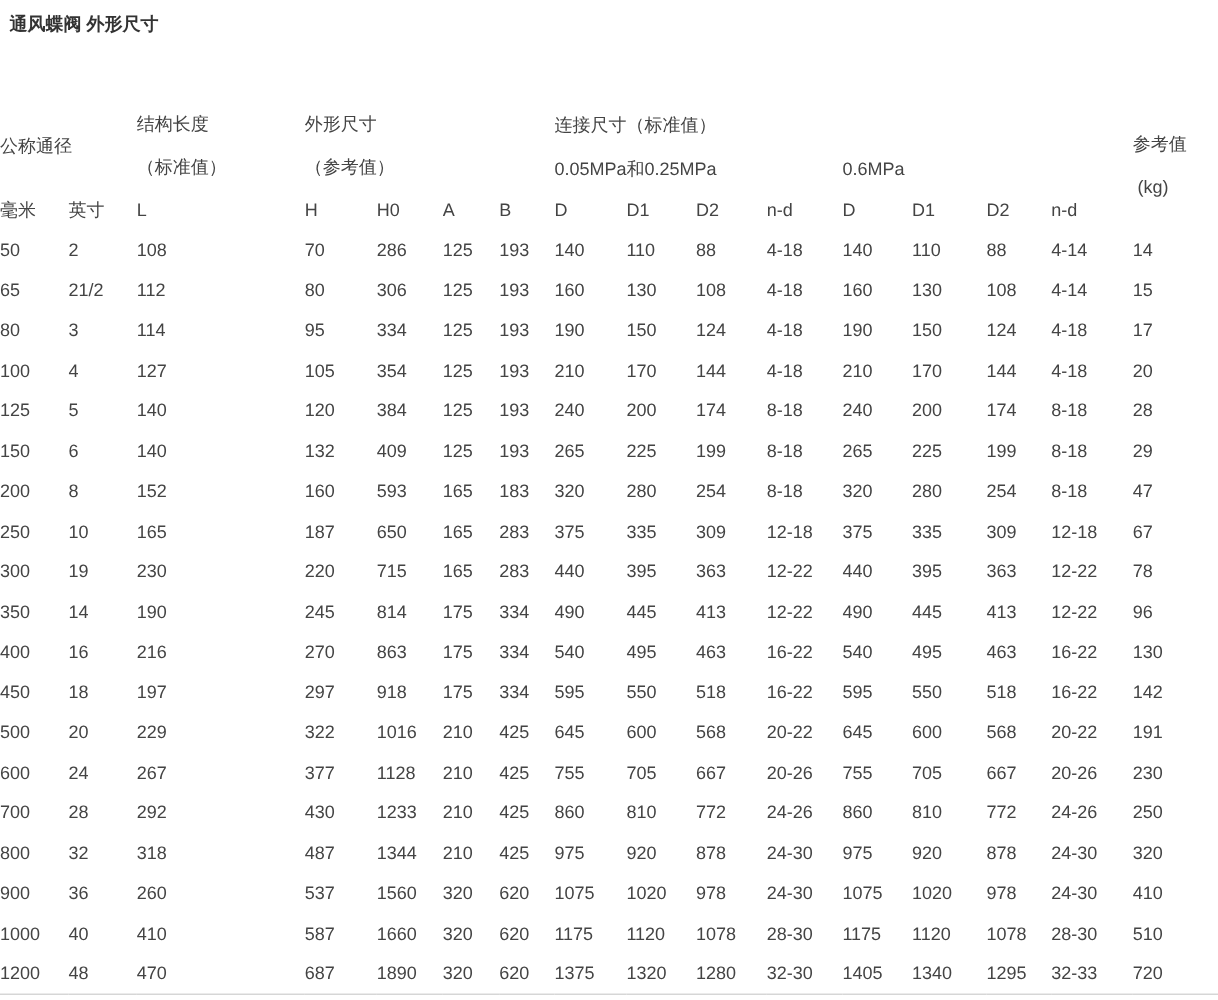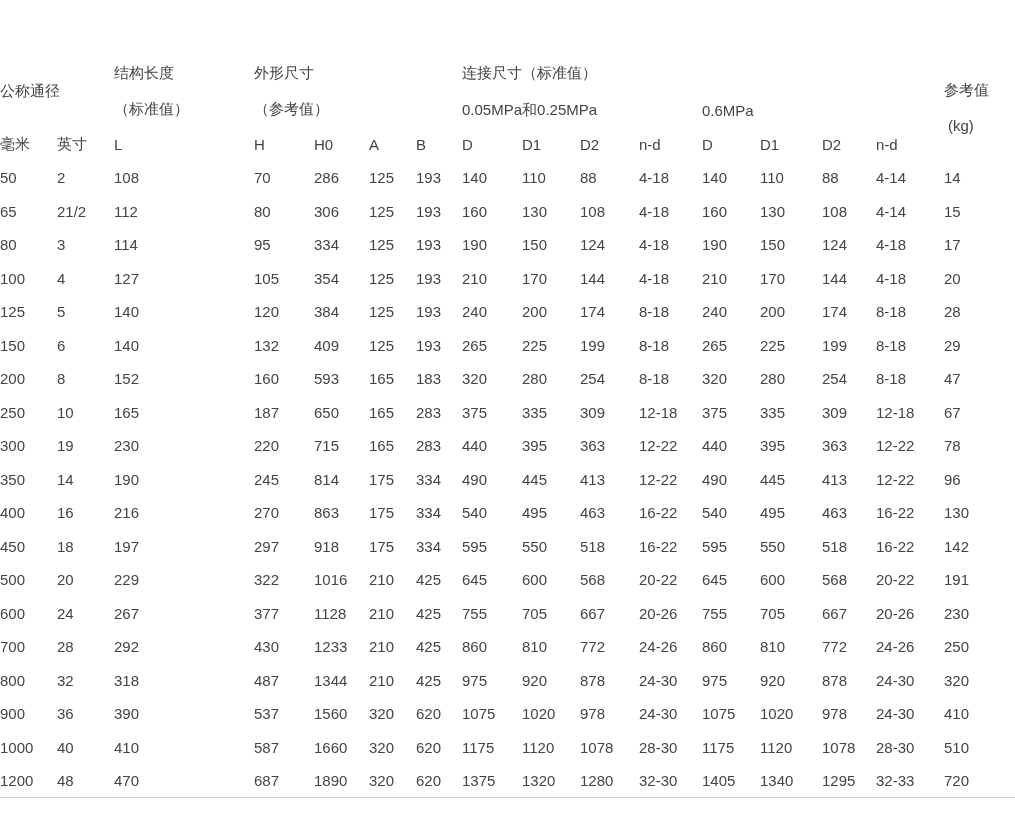--- a/index.html
+++ b/index.html
@@ -38,20 +38,21 @@
   thead tr.grp2 { height: 36px; }
   thead tr.colhdr { height: 33px; }
   tbody tr { height: 33.5px; }
   .hline { display: block; line-height: 36px; }
   .hline.indent { padding-left: 4px; }
 </style>
 </head>
 <body>
 
 <div class="page">
+  <h1 class="page-title">通风蝶阀 外形尺寸</h1>
 
   <table class="dims">
     <colgroup>
       <col style="width:57px">
         <col style="width:57px">
         <col style="width:140px">
       <col style="width:60px">
         <col style="width:55px">
         <col style="width:47px">
         <col style="width:46px">
@@ -389,21 +390,21 @@
           <td>24-30</td>
           <td>975</td>
           <td>920</td>
           <td>878</td>
           <td>24-30</td>
           <td>320</td>
         </tr>
         <tr>
           <td class="pad">900</td>
           <td>36</td>
-          <td>390</td>
+          <td>260</td>
           <td>537</td>
           <td>1560</td>
           <td>320</td>
           <td>620</td>
           <td>1075</td>
           <td>1020</td>
           <td>978</td>
           <td>24-30</td>
           <td>1075</td>
           <td>1020</td>

